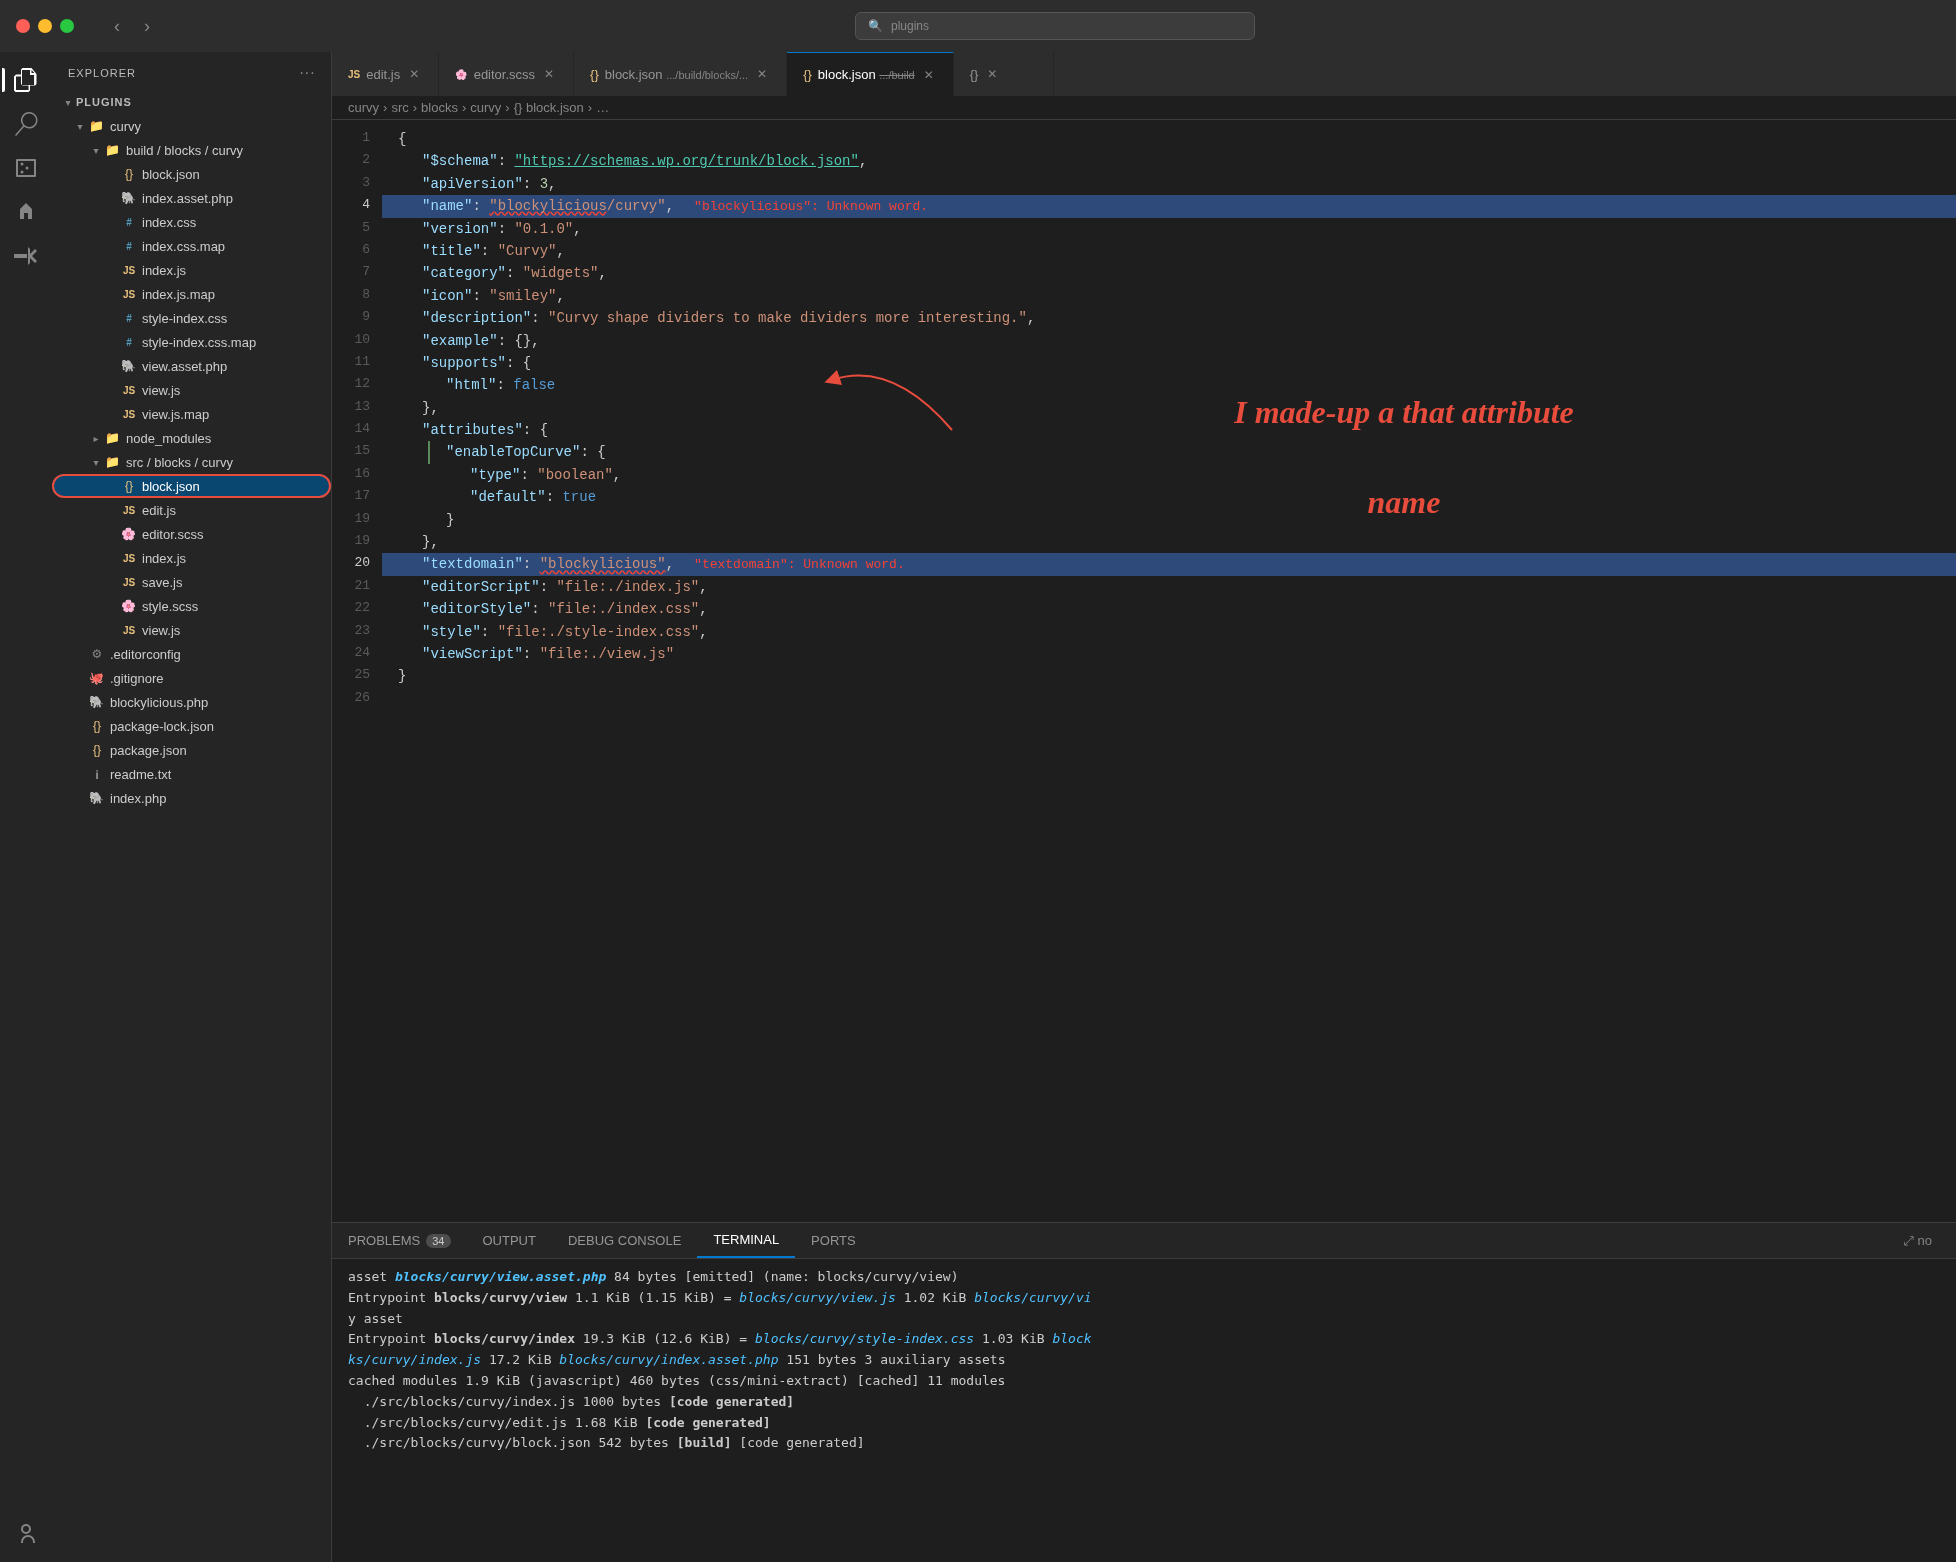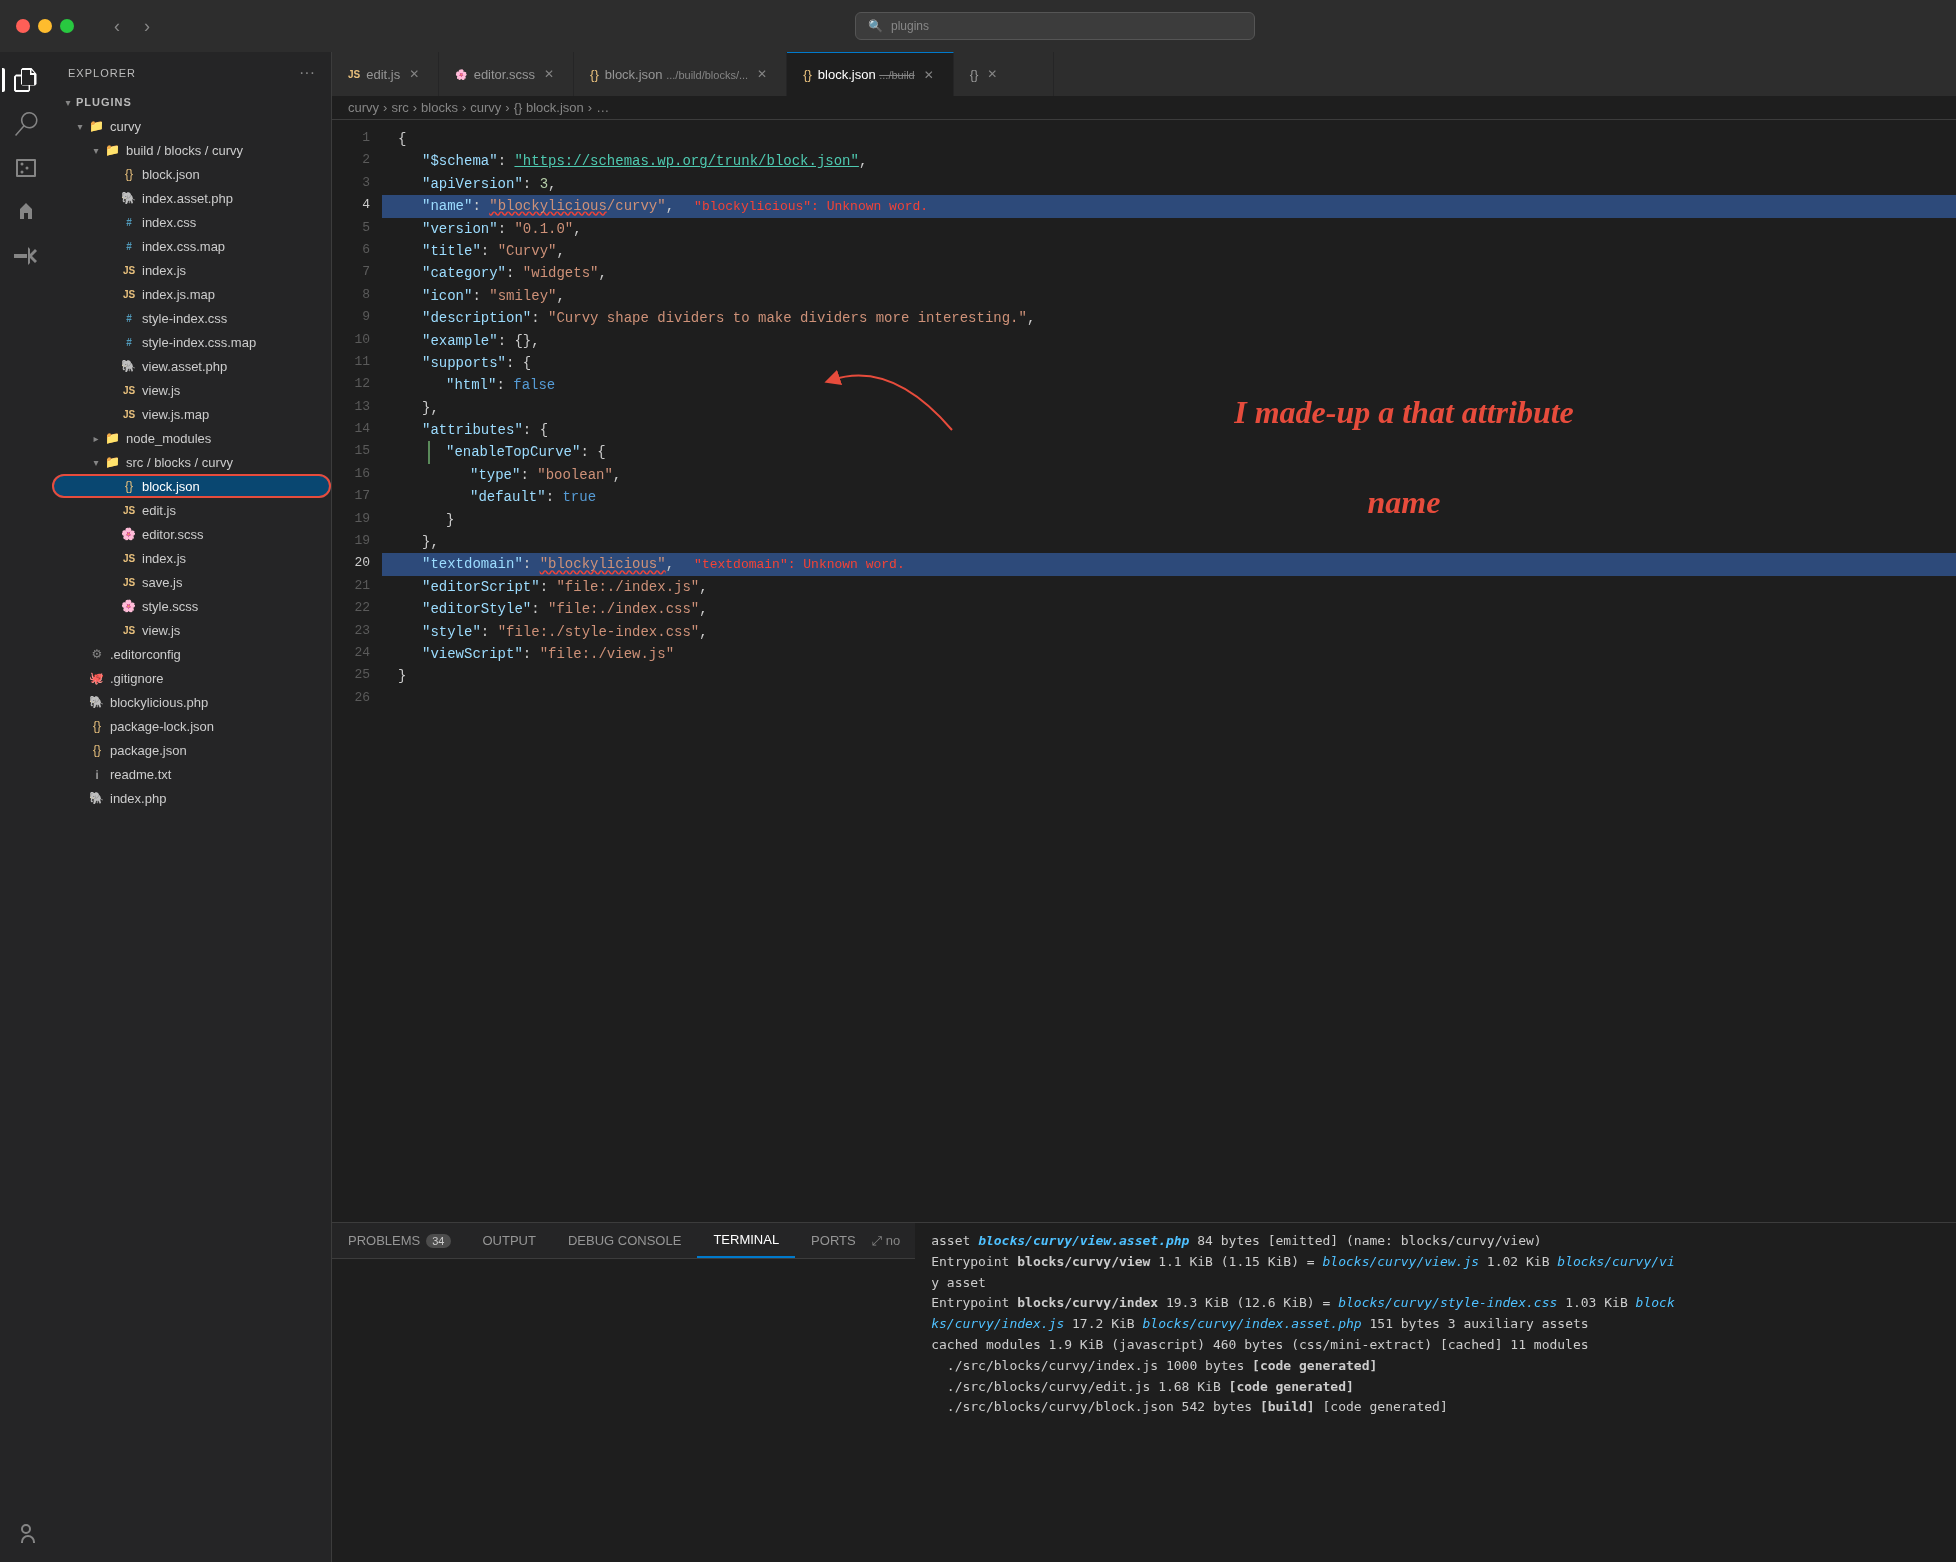--- a/index.html
+++ b/index.html
@@ -337,21 +337,21 @@
       font-size: 13px;
       margin-left: 20px;
     }
 
     
     .bottom-panel {
       height: 340px;
       background: #1e1e1e;
       border-top: 1px solid #3c3c3c;
       display: flex;
-      flex-direction: row;
+      flex-direction: column;
       flex-shrink: 0;
     }
     .panel-tabs {
       display: flex;
       background: #252526;
       border-bottom: 1px solid #3c3c3c;
       height: 36px;
       align-items: center;
     }
     .panel-tab {
@@ -370,21 +370,21 @@
     }
     .panel-badge {
       background: #4d4d4d;
       color: #cccccc;
       border-radius: 10px;
       padding: 1px 6px;
       font-size: 11px;
     }
     .panel-actions {
       margin-left: auto;
-      padding-right: 15px;
+      padding-right: 24px;
       color: #858585;
       font-size: 13px;
       cursor: pointer;
     }
     .terminal-content {
       flex: 1;
       overflow-y: auto;
       padding: 8px 16px;
       font-family: 'Menlo', 'Monaco', monospace;
       font-size: 13px;

